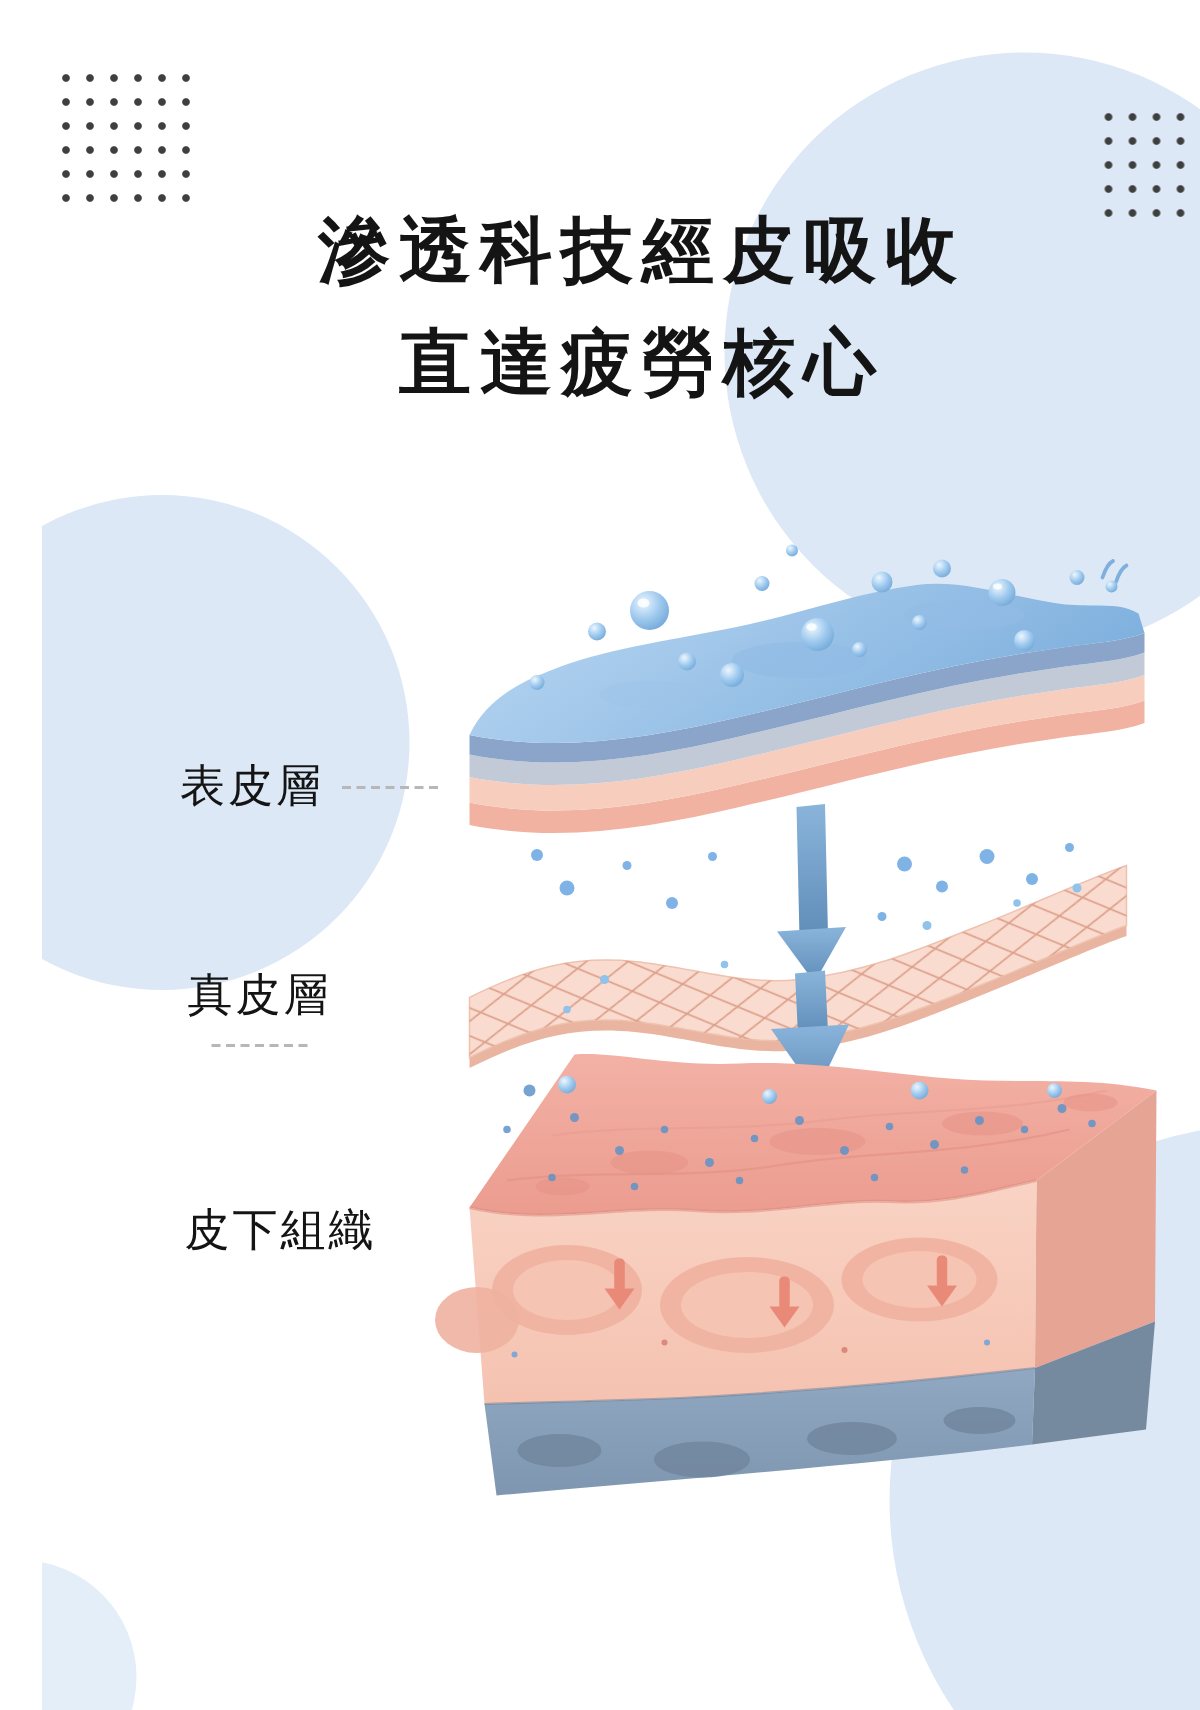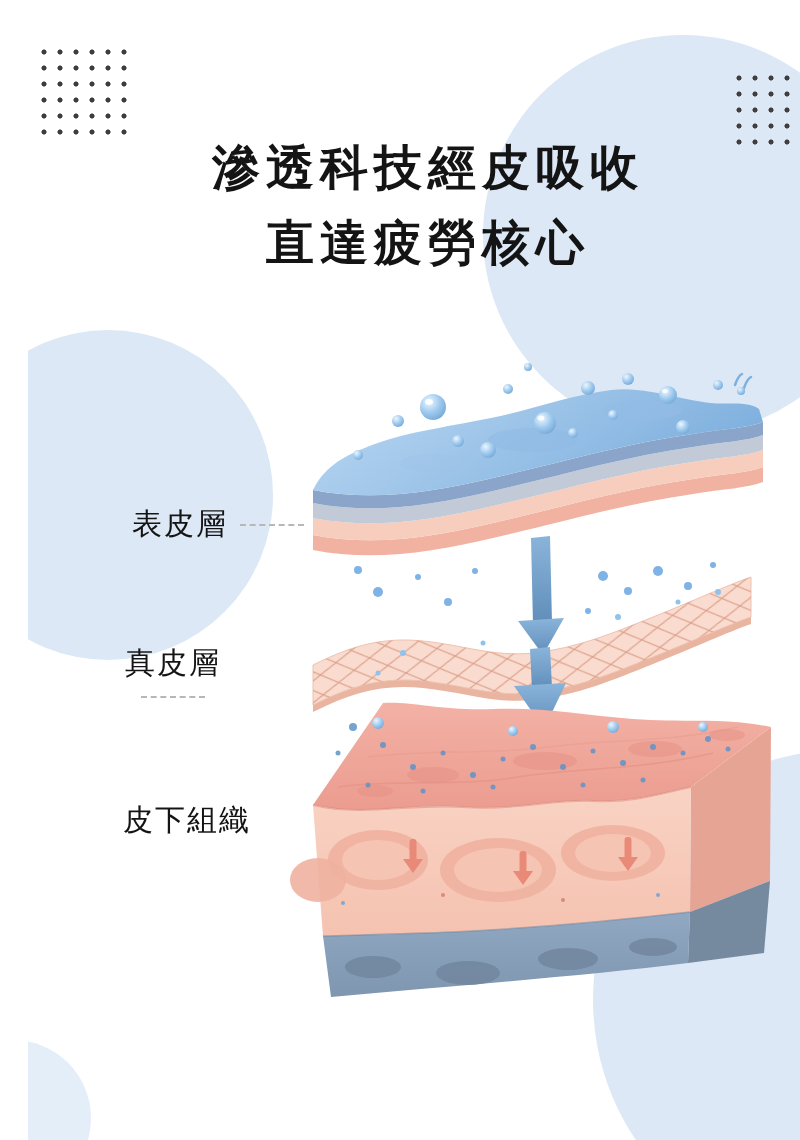--- a/index.html
+++ b/index.html
@@ -22,21 +22,21 @@
 
   
   .title{position:absolute;left:0;right:0;top:98px;text-align:center;
          font-size:48px;font-weight:800;line-height:75px;letter-spacing:6px;}
   .title .line{display:block;}
 
   
   .label{position:absolute;display:flex;align-items:center;gap:12px;
          font-size:30px;font-weight:500;letter-spacing:2px;}
   .dash-line{width:64px;height:0;border-top:2.5px dashed var(--connector_dash,#b7b7b7);}
-  .label-epidermis{left:104px;top:504px;}
+  .label-epidermis{left:92px;top:504px;}
   .label-dermis{left:97px;top:643px;flex-direction:column;}
   .label-subcutaneous{left:95px;top:800px;}
 
   .art{position:absolute;left:255px;top:355px;width:500px;height:660px;}
 </style>
 </head>
 <body>
 
 <div class="page">
 

